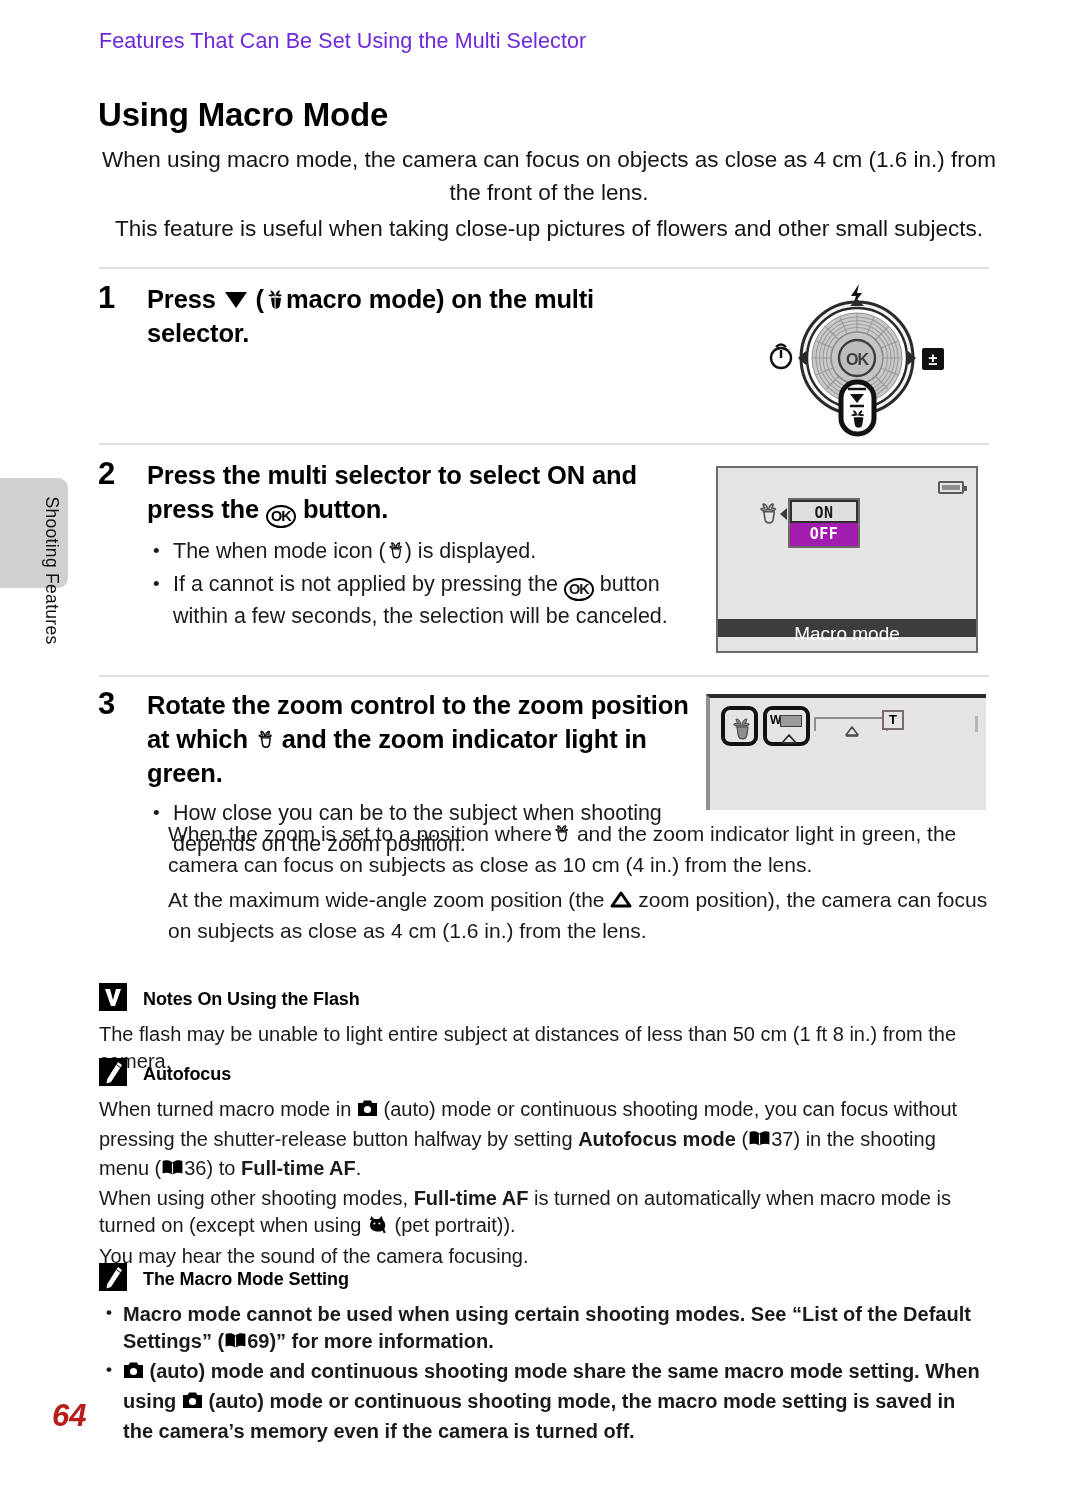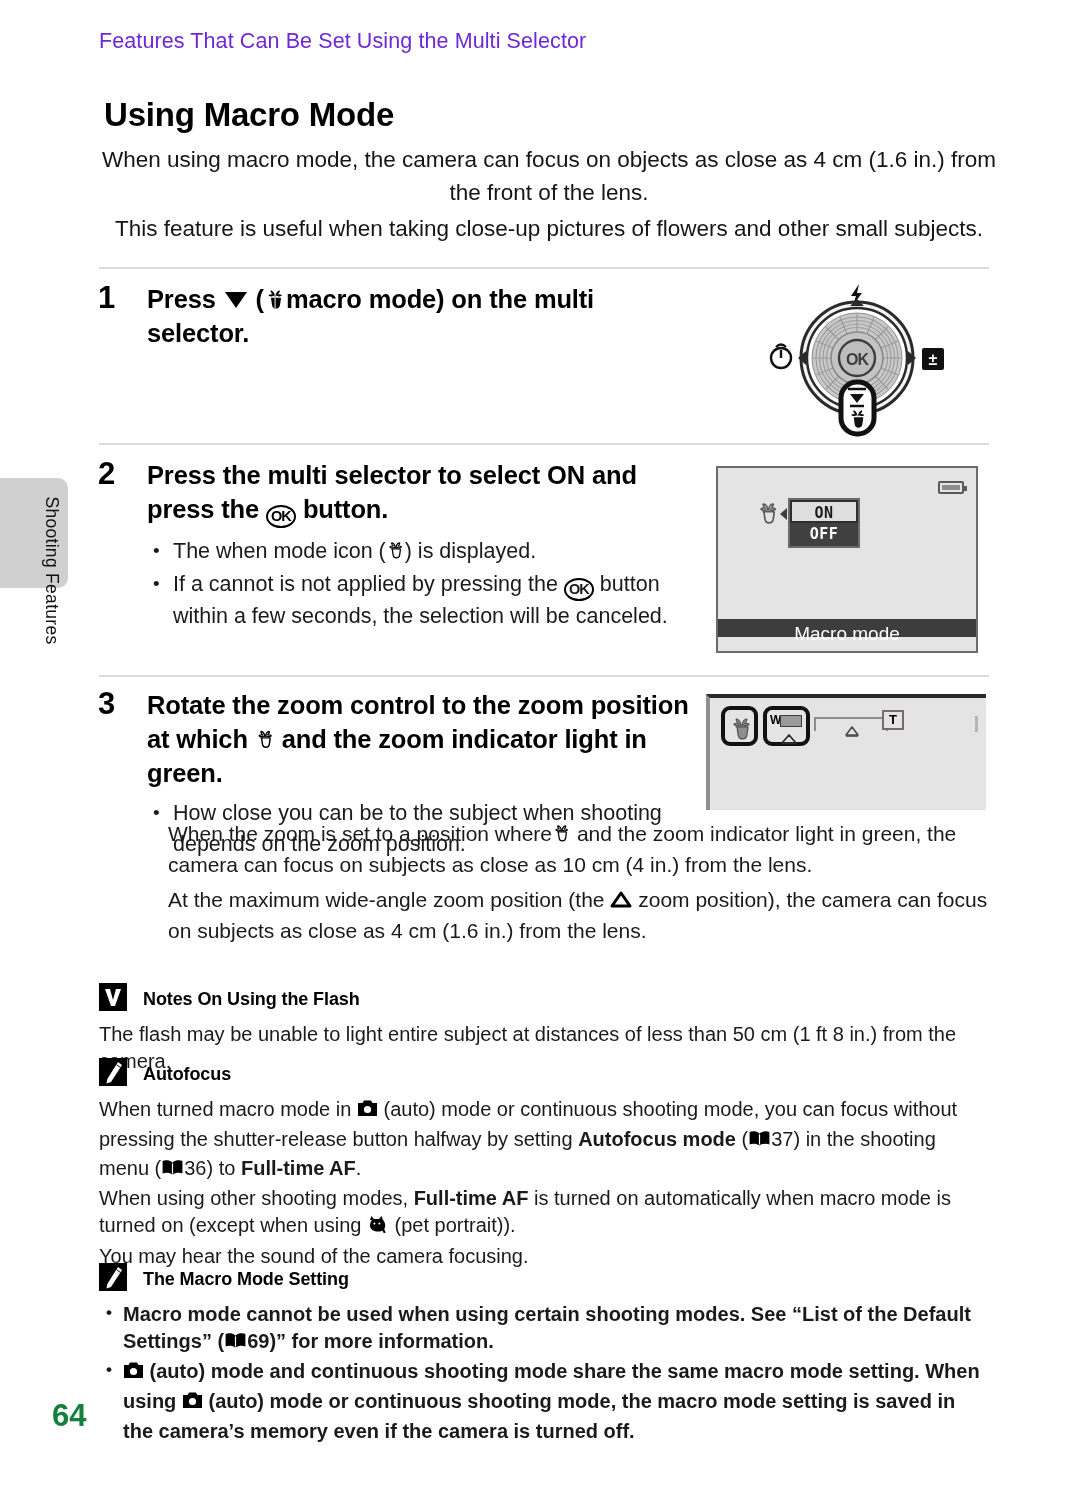--- a/index.html
+++ b/index.html
@@ -27,21 +27,21 @@
   }
 
   
   .running-head {
     position: absolute; left: 99px; top: 29px;
     font-size: 21.5px; color: #6d28d9; letter-spacing: .1px;
   }
 
   
   .page-title {
-    position: absolute; left: 104px; top: 96px;
+    position: absolute; left: 98px; top: 96px;
     font-size: 33px; font-weight: bold; letter-spacing: -.2px;
   }
 
   
   .intro {
     position: absolute; left: 99px; top: 143px; width: 900px;
     font-size: 22.5px; line-height: 33px; color: #151515;
   }
   .intro p { margin-bottom: 3px; text-align: center; }
 
@@ -152,21 +152,21 @@
   .lcd-menu {
     position: absolute; left: 70px; top: 30px;
     width: 72px; border: 2px solid #6b6b6b;
   }
   .lcd-opt {
     height: 23px; line-height: 23px; text-align: center;
     font-family: "DejaVu Sans Mono", monospace;
     font-size: 15px; font-weight: bold; letter-spacing: .5px;
   }
   .lcd-opt.sel   { background: #dedede; color: #1a1a1a; border: 2px solid #2e2e2e; }
-  .lcd-opt.unsel { background: #404040; color: #ffffff; }
+  .lcd-opt.unsel { background: #a21caf; color: #ffffff; }
   .lcd-caption {
     position: absolute; left: 0; right: 0; bottom: 14px;
     height: 18px; background: #3d3d3d; color: #fff;
     font-size: 19px; line-height: 30px; text-align: center;
   }
 
   
   .zoombox {
     position: absolute; left: 706px; top: 694px;
     width: 280px; height: 116px;
@@ -235,21 +235,21 @@
   .note-bullet::before {
     content: "\2022"; position: absolute; left: 7px; top: -2px; font-size: 17px;
   }
   .note1 { top: 986px; }
   .note2 { top: 1061px; }
   .note3 { top: 1266px; }
 
   
   .folio {
     position: absolute; left: 52px; top: 1398px;
-    font-size: 31px; font-weight: bold; color: #15803d;
+    font-size: 31px; font-style: italic; font-weight: bold; color: #b91c1c;
   }
 
   b, strong { font-weight: bold; }
 </style>
 </head>
 <body>
 
 <div class="page">
 
   <div class="edge-tab"></div>

